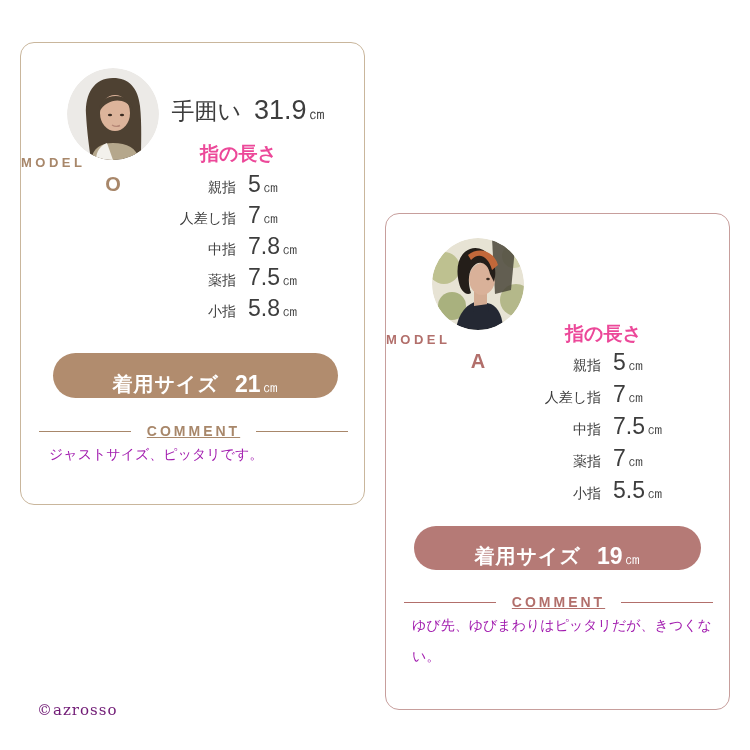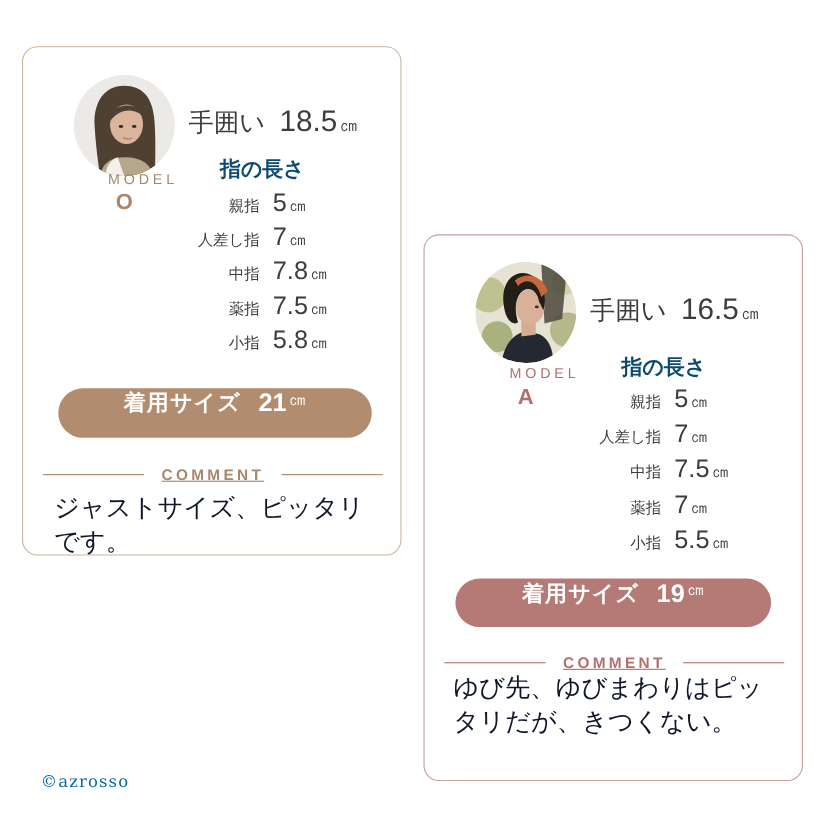--- a/index.html
+++ b/index.html
@@ -16,22 +16,22 @@
   }
   .card-0 { left:20px;  top:42px;  width:345px; height:463px; }
   .card-1 { left:385px; top:213px; width:345px; height:497px; }
 
   .avatar { position:absolute; left:46px; width:92px; height:92px; border-radius:50%; overflow:hidden; }
   .card-0 .avatar { top:25px; }
   .card-1 .avatar { top:24px; }
   .avatar svg { display:block; }
 
   .model-label {
-    position:absolute; left:16px; width:186px; text-align:center;
-    font-size:13px; letter-spacing:3.5px; font-weight:400; color:var(--accent);
+    position:absolute; left:0; width:186px; text-align:left;
+    font-size:13px; letter-spacing:3.5px; font-weight:700; color:var(--accent);
   }
   .card-0 .model-label { top:112px; }
   .card-1 .model-label { top:118px; }
   .model-name {
     position:absolute; left:0; width:184px; text-align:center;
     font-size:20px; font-weight:600; color:var(--accent);
   }
   .card-0 .model-name { top:130px; }
   .card-1 .model-name { top:136px; }
   .model-note {
@@ -40,59 +40,59 @@
   }
 
   .hand-line { position:absolute; left:125px; width:205px; top:52px; text-align:center; white-space:nowrap; }
   .hand-label { font-size:23px; }
   .hand-value { font-size:27px; margin-left:13px; }
   .unit { font-size:16px; margin-left:2px; }
   .hand-line .unit { font-size:17px; }
 
   .finger-title {
     position:absolute; left:100px; width:235px; text-align:center;
-    font-size:19px; font-weight:700; color:#0c4a6e;
+    font-size:19px; font-weight:700; color:#ec4899;
   }
   .card-0 .finger-title { top:98px; }
   .card-1 .finger-title { top:107px; }
 
   .finger-table { position:absolute; left:100px; width:235px; }
   .card-0 .finger-table { top:128px; }
   .card-1 .finger-table { top:135px; }
   .frow { display:flex; align-items:baseline; }
   .card-0 .frow { height:31px; }
   .card-1 .frow { height:32px; }
   .flabel { flex:0 0 115px; text-align:right; font-size:14px; }
   .fvalue { margin-left:12px; font-size:23px; white-space:nowrap; }
 
   .size-pill {
-    position:absolute; display:flex; align-items:flex-start; justify-content:center;
+    position:absolute; display:flex; align-items:flex-end; justify-content:center;
     background:var(--btn,#b18c6e); color:#fff; border-radius:23px; white-space:nowrap;
   }
   .card-0 .size-pill { left:32px; top:310px; width:285px; height:45px; }
   .card-1 .size-pill { left:28px; top:312px; width:287px; height:44px; }
   .pill-label { font-size:20px; font-weight:600; letter-spacing:1px; }
   .pill-value { font-size:23px; font-weight:600; margin-left:16px; }
   .size-pill .unit { font-size:16px; }
 
   .comment-head {
     position:absolute; left:18px; width:309px; top:380px;
     display:flex; align-items:center; color:var(--accent);text-decoration:underline;
   }
   .ch-line { flex:1; height:1px; background:var(--accent); }
   .ch-text { margin:0 16px; font-size:14px; letter-spacing:3px; font-weight:600; }
 
-  .comment { position:absolute; font-size:23px; color:#0f172a; }
+  .comment { position:absolute; font-size:14px; color:#a21caf; }
   .card-0 .comment { left:28px; top:403px; width:305px; }
   .card-1 .comment { left:26px; top:396px; width:302px; line-height:31px; }
 
   .watermark {
     position:absolute; left:37px; top:701px;
     font-family:"DejaVu Serif","Liberation Serif",serif;
-    font-size:15px; letter-spacing:1px; color:#0369a1;
+    font-size:15px; letter-spacing:1px; color:#701a75;
   }
 </style>
 </head>
 <body>
 
 <section class="card card-0" style="--accent: #a8876a; --border: #c9b69c; --btn: #b18c6e;">
 
   <div class="avatar">
     <svg width="92" height="92" viewBox="0 0 92 92">
       <defs>
@@ -110,21 +110,21 @@
         <ellipse cx="43" cy="47" rx="2.1" ry="1.3" fill="#3a2c22"></ellipse>
         <ellipse cx="55" cy="47" rx="2.1" ry="1.3" fill="#3a2c22"></ellipse>
         <path d="M45,57 q4,2.5 8,0.5" stroke="#b58776" stroke-width="1.4" fill="none"></path>
       </g>
     </svg>
   </div>
   <div class="model-label">MODEL</div>
   <div class="model-name">O</div>
 
   <div class="hand-line">
-    <span class="hand-label">手囲い</span><span class="hand-value">18.5</span><span class="unit">㎝</span>
+    <span class="hand-label">手囲い</span><span class="hand-value">31.9</span><span class="unit">㎝</span>
   </div>
 
   <div class="finger-title">指の長さ</div>
 
   <div class="finger-table">
     <div class="frow">
       <span class="flabel">親指</span>
       <span class="fvalue"><span>5</span><span class="unit">㎝</span></span>
     </div>
     <div class="frow">
@@ -182,23 +182,20 @@
         <path d="M62,44 C68,22 52,6 38,11 C27,15 23,29 27,45 C29,54 35,58 39,55 C36,46 36,36 40,30 C46,21 56,24 58,36 Z" fill="#241e19"></path>
         <path d="M36,17 C47,8 62,13 66,27 L60,32 C57,19 47,13 39,22 Z" fill="#c2683a"></path>
         <ellipse cx="56" cy="41" rx="1.8" ry="1.2" fill="#3a2c22"></ellipse>
         <path d="M42,68 L56,66 L57,74 L41,74 Z" fill="#242833"></path>
       </g>
     </svg>
   </div>
   <div class="model-label">MODEL</div>
   <div class="model-name">A</div>
 
-  <div class="hand-line">
-    <span class="hand-label">手囲い</span><span class="hand-value">16.5</span><span class="unit">㎝</span>
-  </div>
 
   <div class="finger-title">指の長さ</div>
 
   <div class="finger-table">
     <div class="frow">
       <span class="flabel">親指</span>
       <span class="fvalue"><span>5</span><span class="unit">㎝</span></span>
     </div>
     <div class="frow">
       <span class="flabel">人差し指</span>

